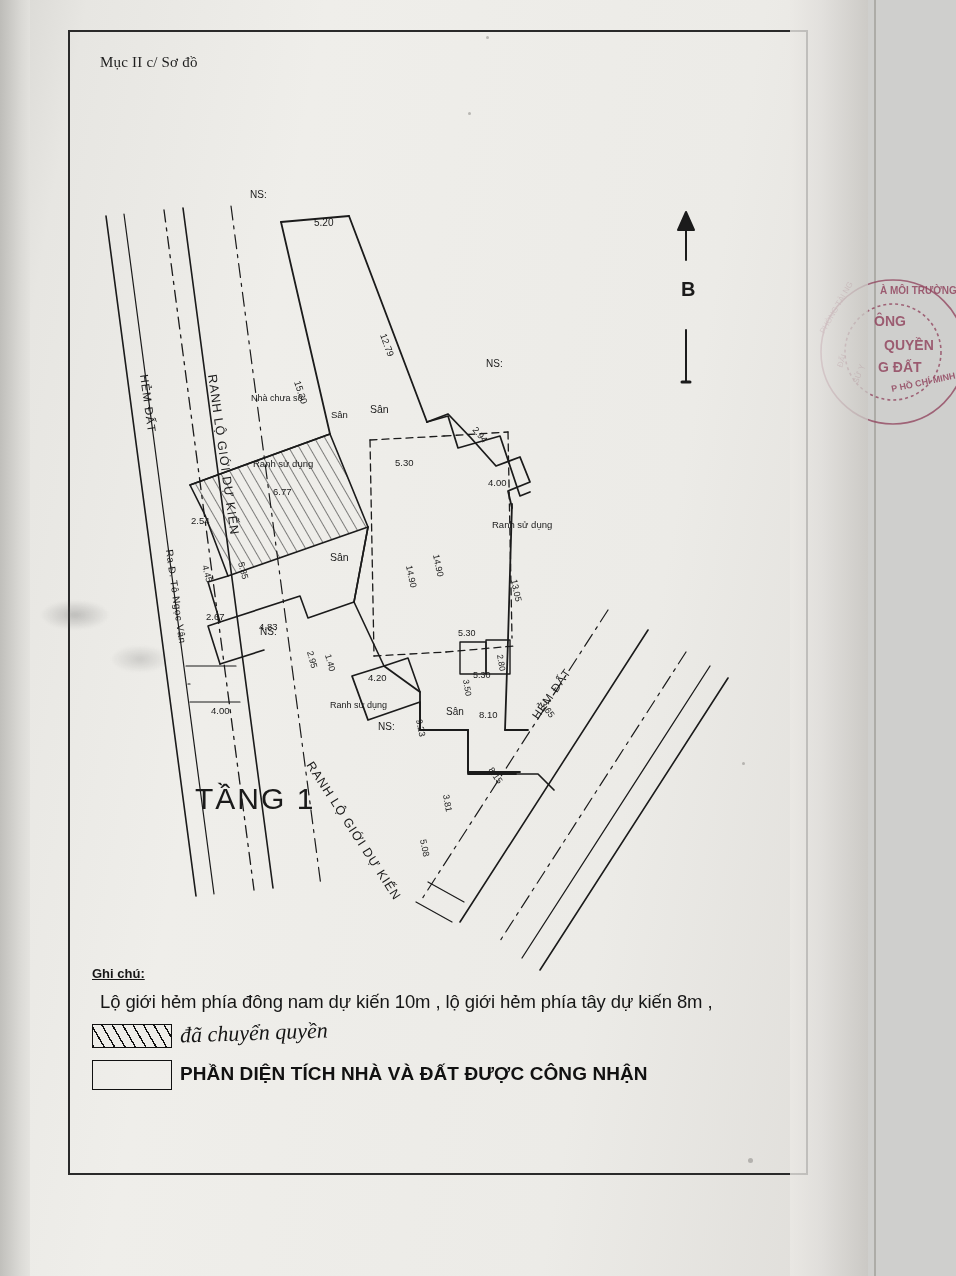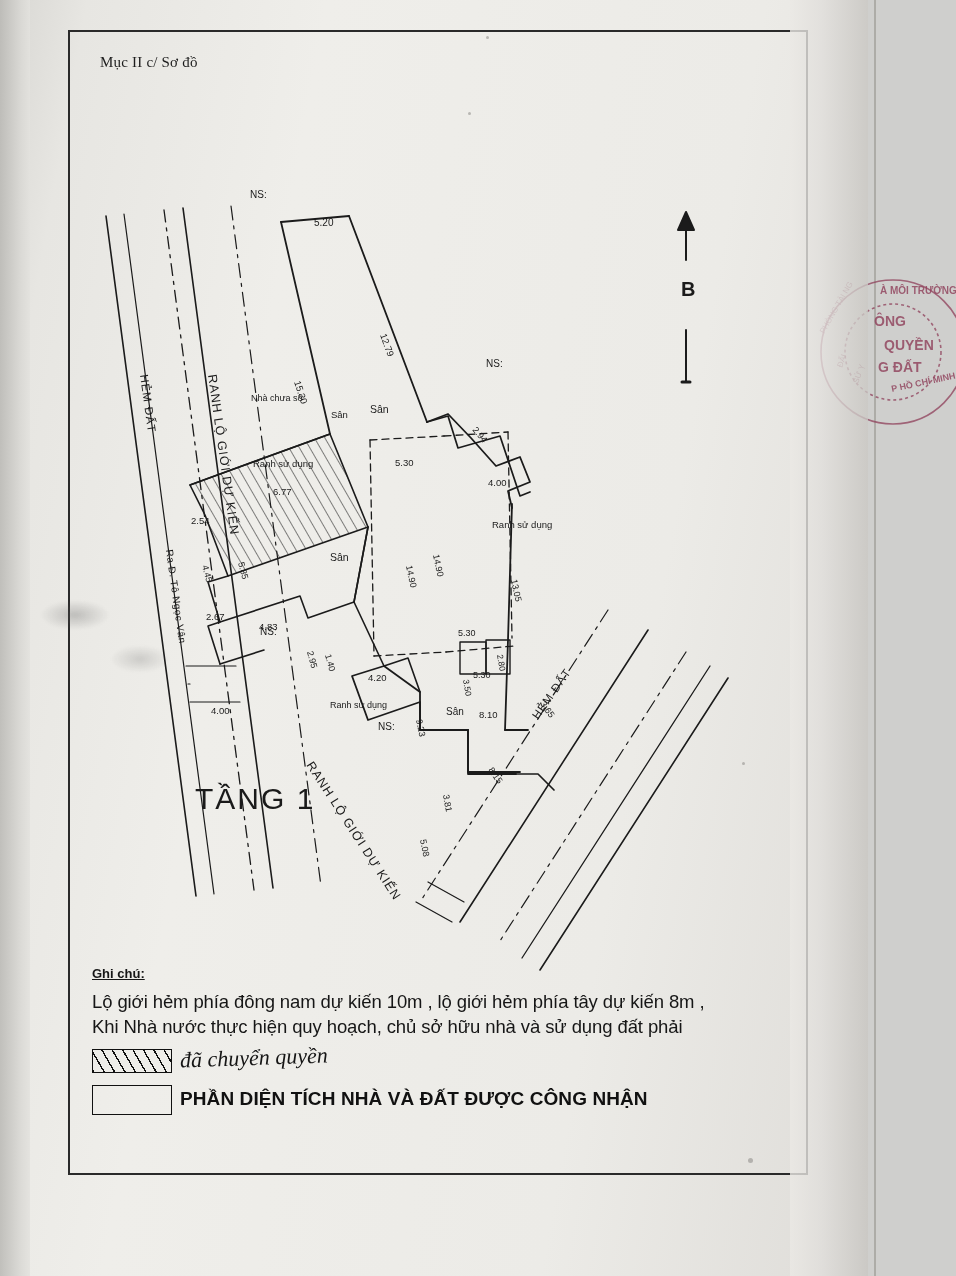--- a/index.html
+++ b/index.html
@@ -46,21 +46,21 @@
   .notes{
     position:absolute;left:92px;top:966px;width:700px;
     color:#161616;
   }
   .notes .ghi{
     font-size:13px;font-weight:bold;text-decoration:underline;
     font-family:"Liberation Sans",sans-serif;
     margin-bottom:8px;
   }
   .notes p{
-    margin:0;font-size:18.5px;line-height:25px;letter-spacing:-.1px;
+    margin:8px;font-size:18.5px;line-height:25px;letter-spacing:-.1px;
   }
   .legend-row{position:relative;height:30px;margin-top:8px;}
   .hatch-box{
     position:absolute;left:0;top:2px;width:78px;height:22px;
     border:1.6px solid #111;
     background:repeating-linear-gradient(60deg,#111 0 1.4px,transparent 1.4px 9px);
   }
   .hand-note{
     position:absolute;left:88px;top:-2px;
     font-family:"Liberation Serif",serif;
@@ -350,21 +350,20 @@
   <div class="smudge"></div>
   <div class="smudge2"></div>
   <div class="speck" style="left:486px;top:36px;width:3px;height:3px;"></div>
   <div class="speck" style="left:468px;top:112px;width:3px;height:3px;"></div>
   <div class="speck" style="left:742px;top:762px;width:3px;height:3px;"></div>
   <div class="speck" style="left:748px;top:1158px;width:5px;height:5px;"></div>
 
   <div class="notes">
     <div class="ghi">Ghi chú:</div>
     <p>Lộ giới hẻm phía đông nam dự kiến 10m , lộ giới hẻm phía tây dự kiến 8m ,</p>
-    <p>Khi Nhà nước thực hiện quy hoạch, chủ sở hữu nhà và sử dụng đất phải</p>
 
     <div class="legend-row">
       <div class="hatch-box"></div>
       <div class="hand-note">đã chuyển quyền</div>
     </div>
 
     <div class="legend-row2">
       <div class="plain-box"></div>
       <div class="legend-label">PHẦN DIỆN TÍCH NHÀ VÀ ĐẤT ĐƯỢC CÔNG NHẬN</div>
     </div>

